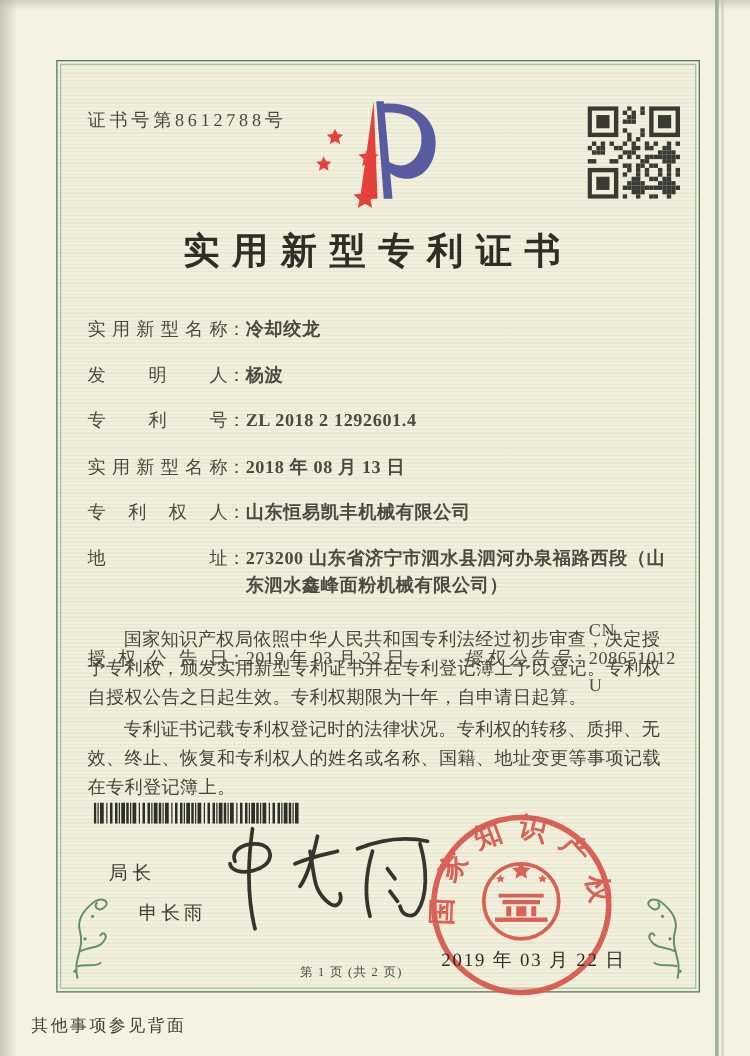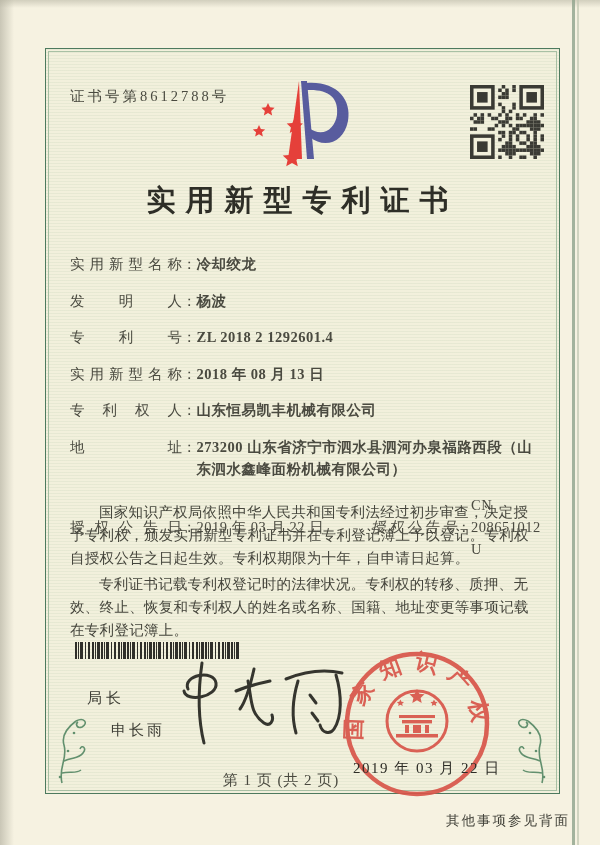--- a/index.html
+++ b/index.html
@@ -52,24 +52,24 @@
   .barcode{position:absolute;left:29px;top:593px;width:164px;height:17px;}
 
   .director-label{position:absolute;left:41px;top:640px;font-size:15px;letter-spacing:4px;color:#3c3c34;}
   .director-name{position:absolute;left:41px;top:672px;font-size:15px;letter-spacing:3px;color:#3c3c34;margin-left:24px;}
   .signature{position:absolute;left:112px;top:602px;width:200px;height:100px;}
 
   .seal{position:absolute;left:296px;top:600px;width:150px;height:150px;opacity:.92;}
   .seal-date{position:absolute;left:307px;top:710px;font-size:15px;letter-spacing:1.5px;color:#2d2d27;z-index:3;}
 
   .page-no{position:absolute;left:0;top:722px;width:470px;text-align:center;
-    font-size:15px;color:#4a4a40;letter-spacing:1px;}
-
-  .back-note{position:absolute;left:0;top:812px;width:570px;text-align:right;
-    font-size:13.5px;color:#3f3f37;letter-spacing:2px;}
+    font-size:10px;color:#4a4a40;letter-spacing:1px;}
+
+  .back-note{position:absolute;left:0;top:812px;width:570px;text-align:left;
+    font-size:13.5px;color:#3f3f37;letter-spacing:2px;padding-left:25px;}
 
   .ornament{position:absolute;width:54px;height:78px;}
   .orn-bl{left:6px;top:660px;}
   .orn-br{left:452px;top:660px;transform:scaleX(-1);}
 </style>
 </head>
 <body>
 
 <div class="edge-left"></div>
 <div class="edge-top"></div>

